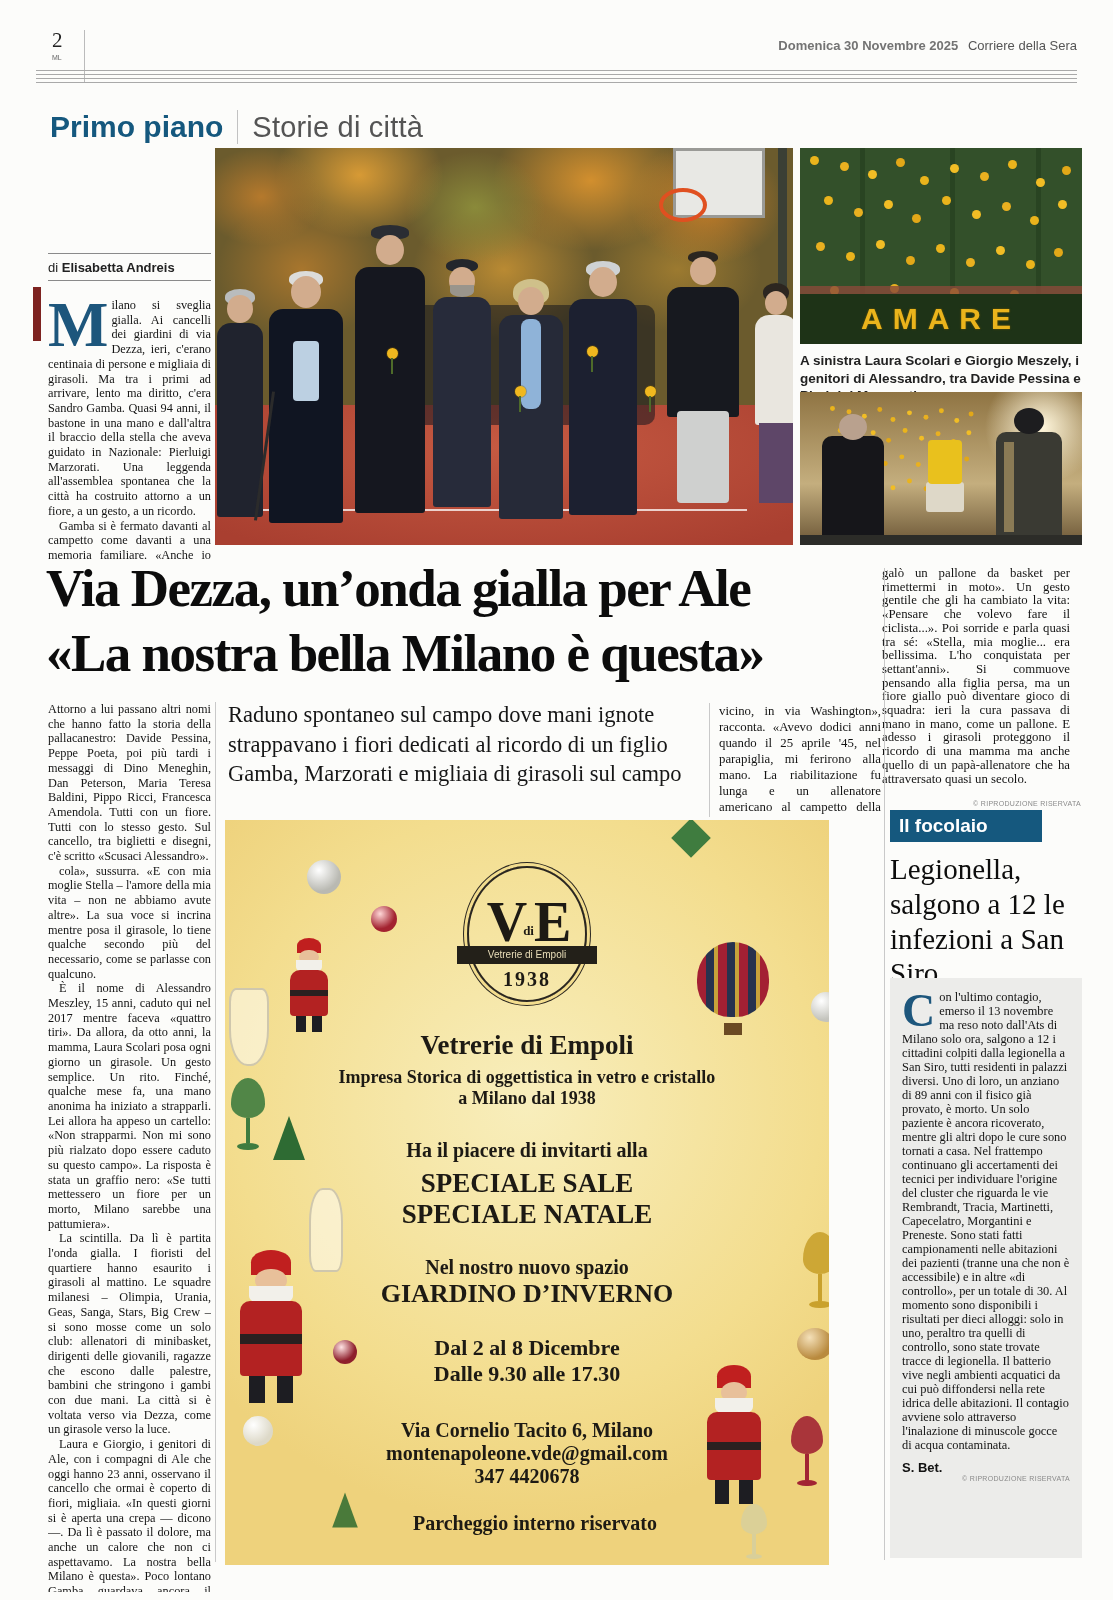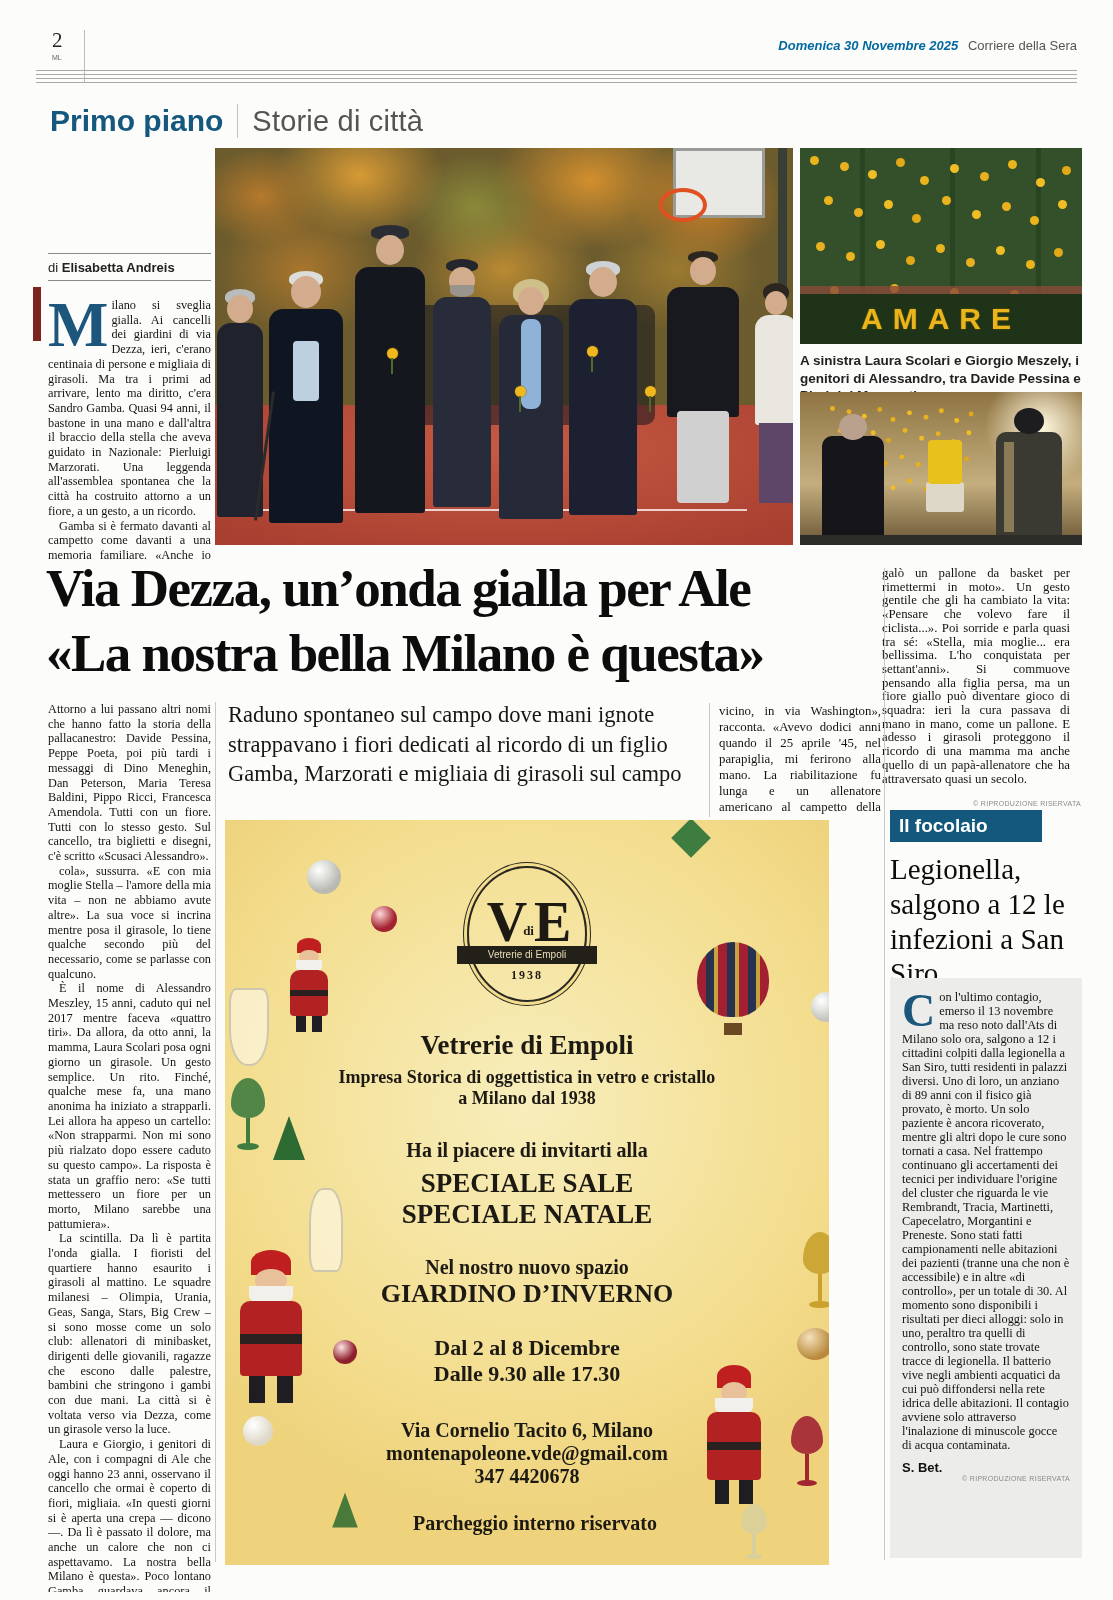--- a/index.html
+++ b/index.html
@@ -4,25 +4,25 @@
 <style>
   html,body{margin:0;padding:0;background:#e8e8e6;}
   #page{position:relative;width:1113px;height:1600px;margin:0 auto;background:#fcfcfa;overflow:hidden;
         font-family:"Liberation Serif",serif;color:#111;}
   .abs{position:absolute;}
   
   .pagenum{left:52px;top:28px;font-size:21px;color:#222;}
   .pagenum small{display:block;font-size:7px;color:#666;font-family:"Liberation Sans",sans-serif;margin-top:1px;}
   .pgdiv{left:84px;top:30px;width:1px;height:52px;background:#bbb;}
   .dateline{right:36px;top:38px;font-size:13px;text-align:right;font-family:"Liberation Sans",sans-serif;}
-  .dateline .d{font-weight:bold;color:#0369a1;font-style:italic;}
+  .dateline .d{font-weight:bold;color:#737373;}
   .dateline .m{color:#555;margin-left:6px;}
   .rulesband{left:36px;right:36px;top:70px;height:14px;
      background:repeating-linear-gradient(to bottom,#a9a9a9 0 1px,transparent 1px 4px);}
-  .secrow{left:50px;top:104px;display:flex;align-items:center;gap:14px;}
+  .secrow{left:50px;top:110px;display:flex;align-items:center;gap:14px;}
   .sectitle{font-family:"Liberation Sans",sans-serif;font-weight:bold;font-size:30px;color:#15587e;}
   .secdiv{width:1px;height:34px;background:#c2c2c2;}
   .secsub{font-family:"Liberation Sans",sans-serif;font-size:29px;color:#545454;letter-spacing:.2px;}
   .redmark{left:33px;top:287px;width:8px;height:54px;background:#7d2320;}
   
   .byline{left:48px;top:253px;width:163px;border-top:1px solid #8a8a8a;border-bottom:1px solid #8a8a8a;
      padding:6px 0 5px;font-family:"Liberation Sans",sans-serif;font-size:13px;color:#222;}
   .byline b{font-weight:bold;}
   .bodycol{font-size:12.3px;line-height:14.7px;text-align:justify;color:#141414;}
   .bodycol p{margin:0;}
@@ -103,21 +103,21 @@
   .sbsig{text-align:left;font-family:"Liberation Sans",sans-serif;font-weight:bold;font-size:13px;margin-top:8px;}
   
   .ad{left:225px;top:820px;width:604px;height:745px;overflow:hidden;
      background:radial-gradient(420px 420px at 50% 38%, #f8eebc 0%, #f3dd8e 70%, #eed27c 100%);}
   .adcontent{position:absolute;left:0;top:0;width:100%;text-align:center;color:#1d1a14;}
   .adlogo{position:relative;width:116px;height:132px;margin:46px auto 0;border:2px solid #2a2620;border-radius:50%;box-shadow:0 0 0 3px #f3dd8e,0 0 0 4px #2a2620;}
   .adlogo .mono{position:absolute;left:0;top:22px;width:100%;font-size:56px;font-weight:bold;letter-spacing:-4px;}
   .adlogo .mono i{font-style:normal;font-size:13px;letter-spacing:0;position:relative;top:-6px;}
   .adlogo .band{position:absolute;left:-12px;top:78px;width:140px;height:18px;background:#232019;color:#e9ddb8;
      font-family:"Liberation Sans",sans-serif;font-size:10px;line-height:18px;}
-  .adlogo .yr{position:absolute;left:0;top:100px;width:100%;font-size:12px;font-weight:bold;letter-spacing:2px;}
+  .adlogo .yr{position:absolute;left:0;top:100px;width:100%;font-size:20px;font-weight:bold;letter-spacing:2px;}
   .adt{font-weight:bold;}
   .orn{position:absolute;}
   .ball{border-radius:50%;}
   .glass .bowl{display:block;width:100%;height:52%;background:var(--c);border-radius:50% 50% 50% 50%/65% 65% 35% 35%;opacity:.9;}
   .glass .stem{display:block;width:14%;height:34%;margin:0 auto;background:var(--c);}
   .glass .foot{display:block;width:62%;height:9%;margin:0 auto;background:var(--c);border-radius:50%;}
   .santa .hat{position:absolute;left:28%;top:0;width:44%;height:16%;background:#c01f1f;border-radius:50% 50% 0 0;}
   .santa .face{position:absolute;left:33%;top:12%;width:34%;height:15%;background:#e8c09a;border-radius:50%;}
   .santa .beard{position:absolute;left:26%;top:23%;width:48%;height:13%;background:#f2f0ea;border-radius:0 0 50% 50%;}
   .santa .body{position:absolute;left:16%;top:33%;width:68%;height:48%;background:#b32222;border-radius:10px 10px 4px 4px;}

